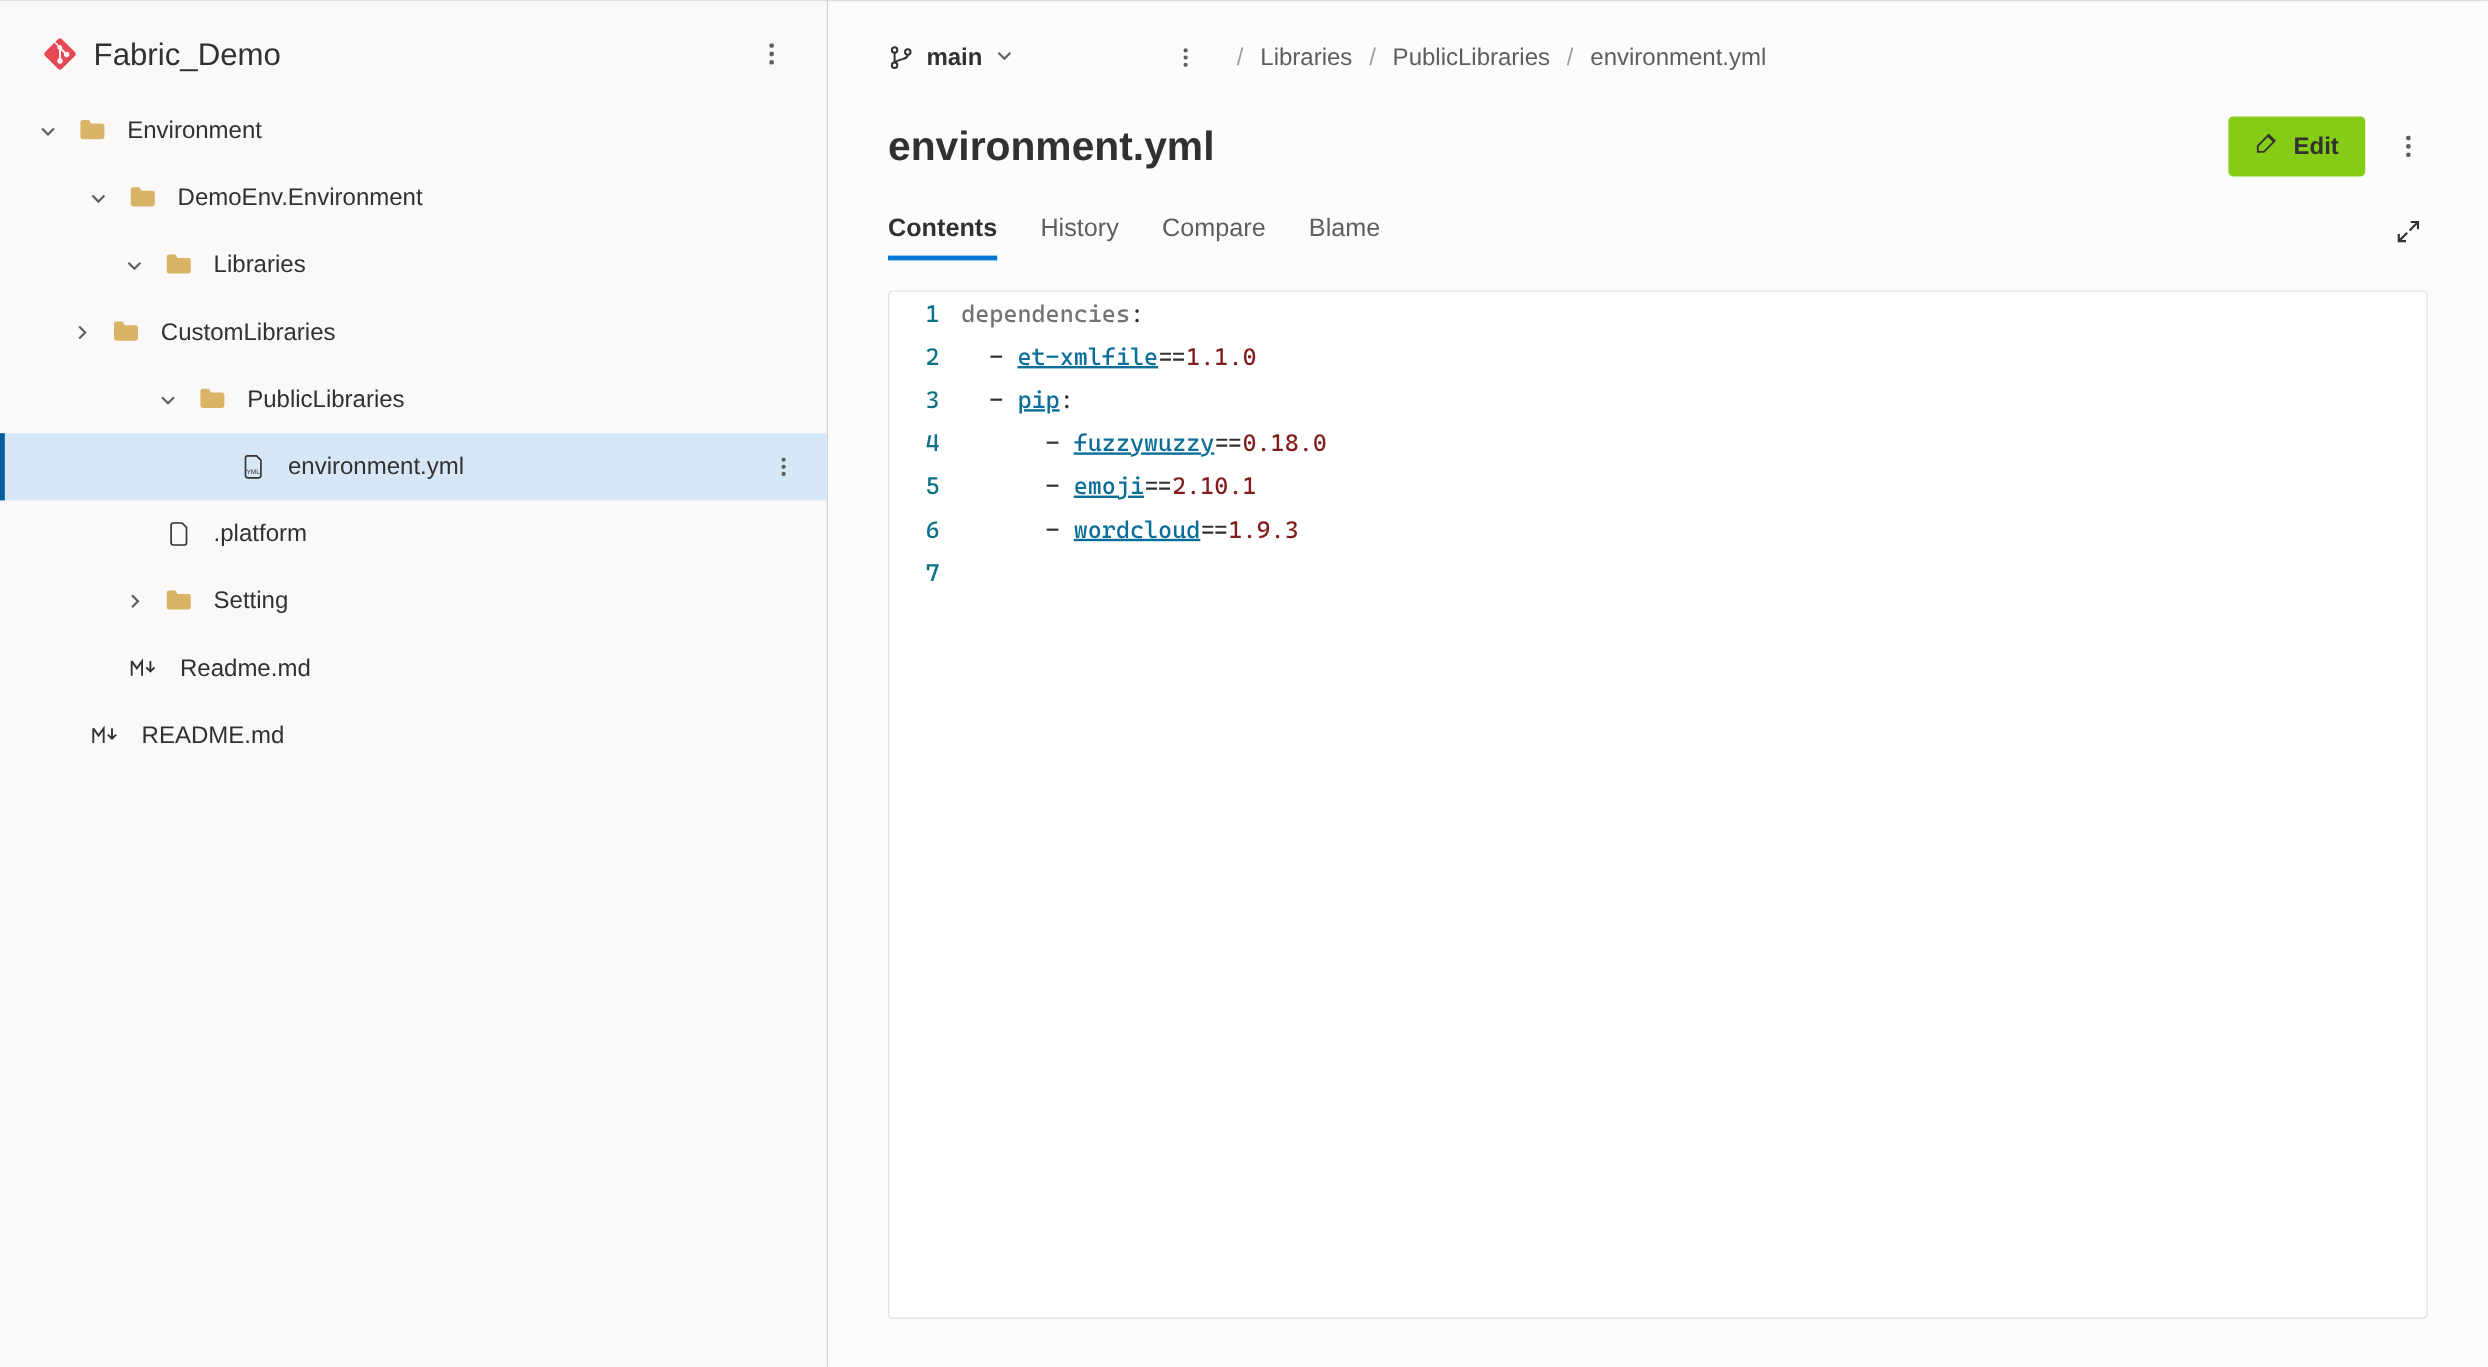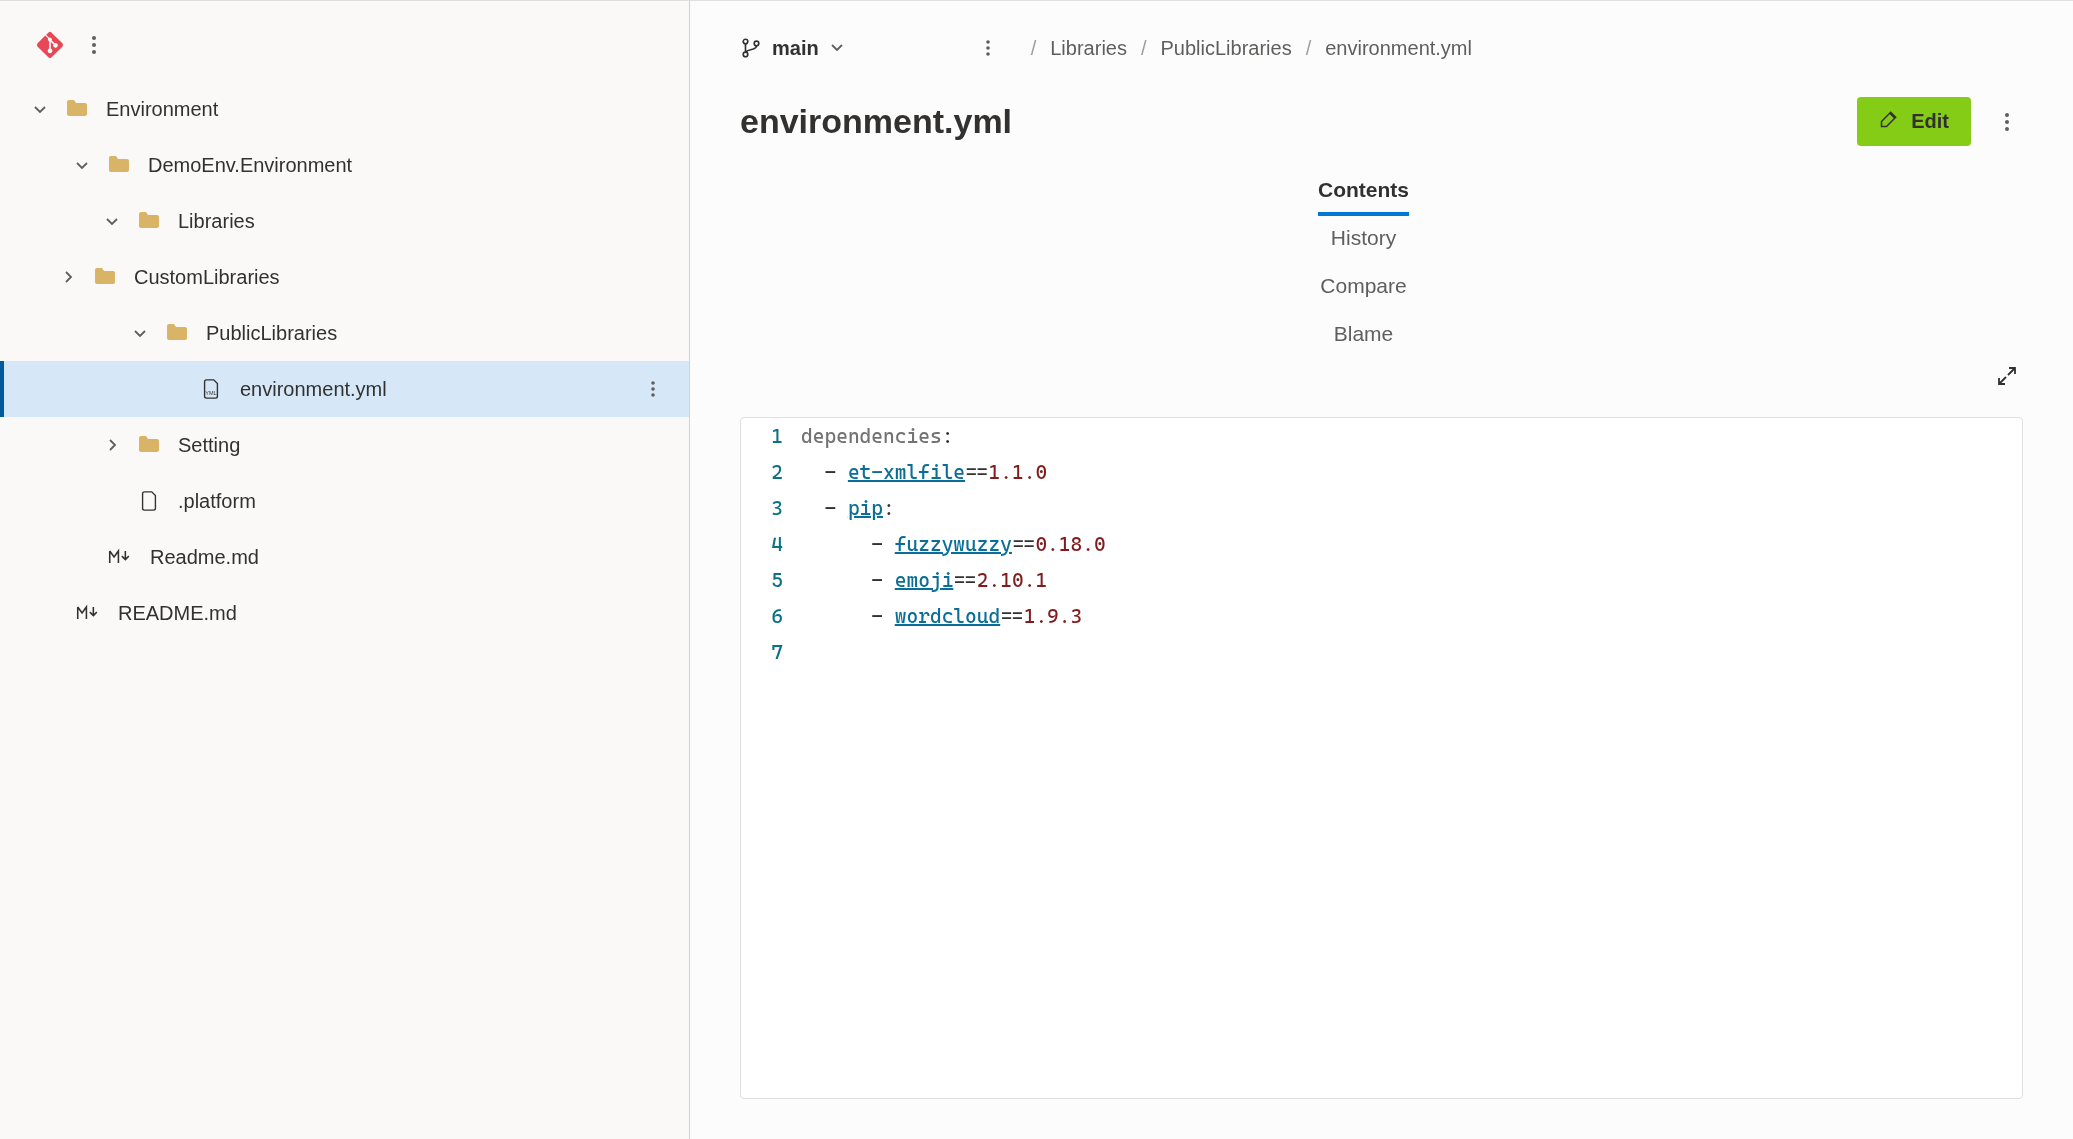--- a/index.html
+++ b/index.html
@@ -145,21 +145,20 @@
   font-size: 20px;
   font-weight: 600;
   margin-right: 20px;
 }
 
 .tabs-bar {
   display: flex;
   align-items: center;
   padding: 12px 50px 0 50px;
   border-bottom: 1px solid transparent;
-  flex-direction: column;
 }
 .tab {
   padding: 10px 0;
   margin-right: 36px;
   font-size: 21px;
   color: #605e5c;
   cursor: pointer;
   border-bottom: 4px solid transparent;
 }
 .tab.active {
@@ -217,20 +216,21 @@
 </head>
 <body>
 
 <div class="sidebar">
   <div class="repo-header">
     <span class="repo-icon">
       <svg viewBox="0 0 24 24" width="28" height="28" class="repo-svg">
           <path d="M22.6 10.6 13.4 1.4a2 2 0 0 0-2.8 0L8.7 3.3l2.4 2.4a2 2 0 0 1 2.5 2.5l2.3 2.3a2 2 0 1 1-1 1l-2.2-2.2v5.8a2 2 0 1 1-1.4 0V8.9a2 2 0 0 1-1-2.6L7.9 3.9 1.4 10.6a2 2 0 0 0 0 2.8l9.2 9.2a2 2 0 0 0 2.8 0l9.2-9.2a2 2 0 0 0 0-2.8z"></path>
         </svg>
     </span>
+    <span class="repo-title">Fabric_Demo</span>
     <span class="more-btn">
       <svg width="4" height="18" viewBox="0 0 4 18" class="dots-svg">
           <circle cx="2" cy="2" r="2"></circle>
           <circle cx="2" cy="9" r="2"></circle>
           <circle cx="2" cy="16" r="2"></circle>
         </svg>
     </span>
   </div>
 
   <div class="tree">
@@ -314,41 +314,41 @@
       <span class="item-label">environment.yml</span>
       <span class="more-btn item-more">
         <svg width="4" height="16" viewBox="0 0 4 16" class="dots-svg">
             <circle cx="2" cy="2" r="1.8"></circle>
             <circle cx="2" cy="8" r="1.8"></circle>
             <circle cx="2" cy="14" r="1.8"></circle>
           </svg>
       </span>
     </div>
 
-    <div class="tree-item" style="padding-left:102px">
-      <span class="chevron">
-          <svg width="16" height="16" viewBox="0 0 16 16" class="chev-svg">
-            <polyline points="6,3 11,8 6,13"></polyline>
-          </svg>
-        </span>
-      <span class="folder-icon">
-          <svg viewBox="0 0 24 24" width="24" height="24" class="folder-svg">
-            <path d="M2 5a2 2 0 0 1 2-2h5l2 3h9a2 2 0 0 1 2 2v9a2 2 0 0 1-2 2H4a2 2 0 0 1-2-2V5z"></path>
-          </svg>
-        </span>
-      <span class="item-label">Setting</span>
-    </div>
-
     <div class="tree-item" style="padding-left:136px">
       <span class="file-icon">
         <svg viewBox="0 0 24 24" width="22" height="22" fill="none" stroke="#323130" stroke-width="1.5">
             <path d="M7 2h8l4 4v14a2 2 0 0 1-2 2H7a2 2 0 0 1-2-2V4a2 2 0 0 1 2-2z"></path>
           </svg>
       </span>
       <span class="item-label">.platform</span>
+    </div>
+
+    <div class="tree-item" style="padding-left:102px">
+      <span class="chevron">
+          <svg width="16" height="16" viewBox="0 0 16 16" class="chev-svg">
+            <polyline points="6,3 11,8 6,13"></polyline>
+          </svg>
+        </span>
+      <span class="folder-icon">
+          <svg viewBox="0 0 24 24" width="24" height="24" class="folder-svg">
+            <path d="M2 5a2 2 0 0 1 2-2h5l2 3h9a2 2 0 0 1 2 2v9a2 2 0 0 1-2 2H4a2 2 0 0 1-2-2V5z"></path>
+          </svg>
+        </span>
+      <span class="item-label">Setting</span>
     </div>
 
     <div class="tree-item" style="padding-left:108px">
       <span class="md-icon">
         <svg viewBox="0 0 30 20" width="28" height="20" fill="none" stroke="#323130" stroke-width="1.8">
             <path d="M2 3v14M2 3l5 7 5-7v14M20 3v10M16 9l4 4 4-4"></path>
           </svg>
       </span>
       <span class="item-label">Readme.md</span>
     </div>

